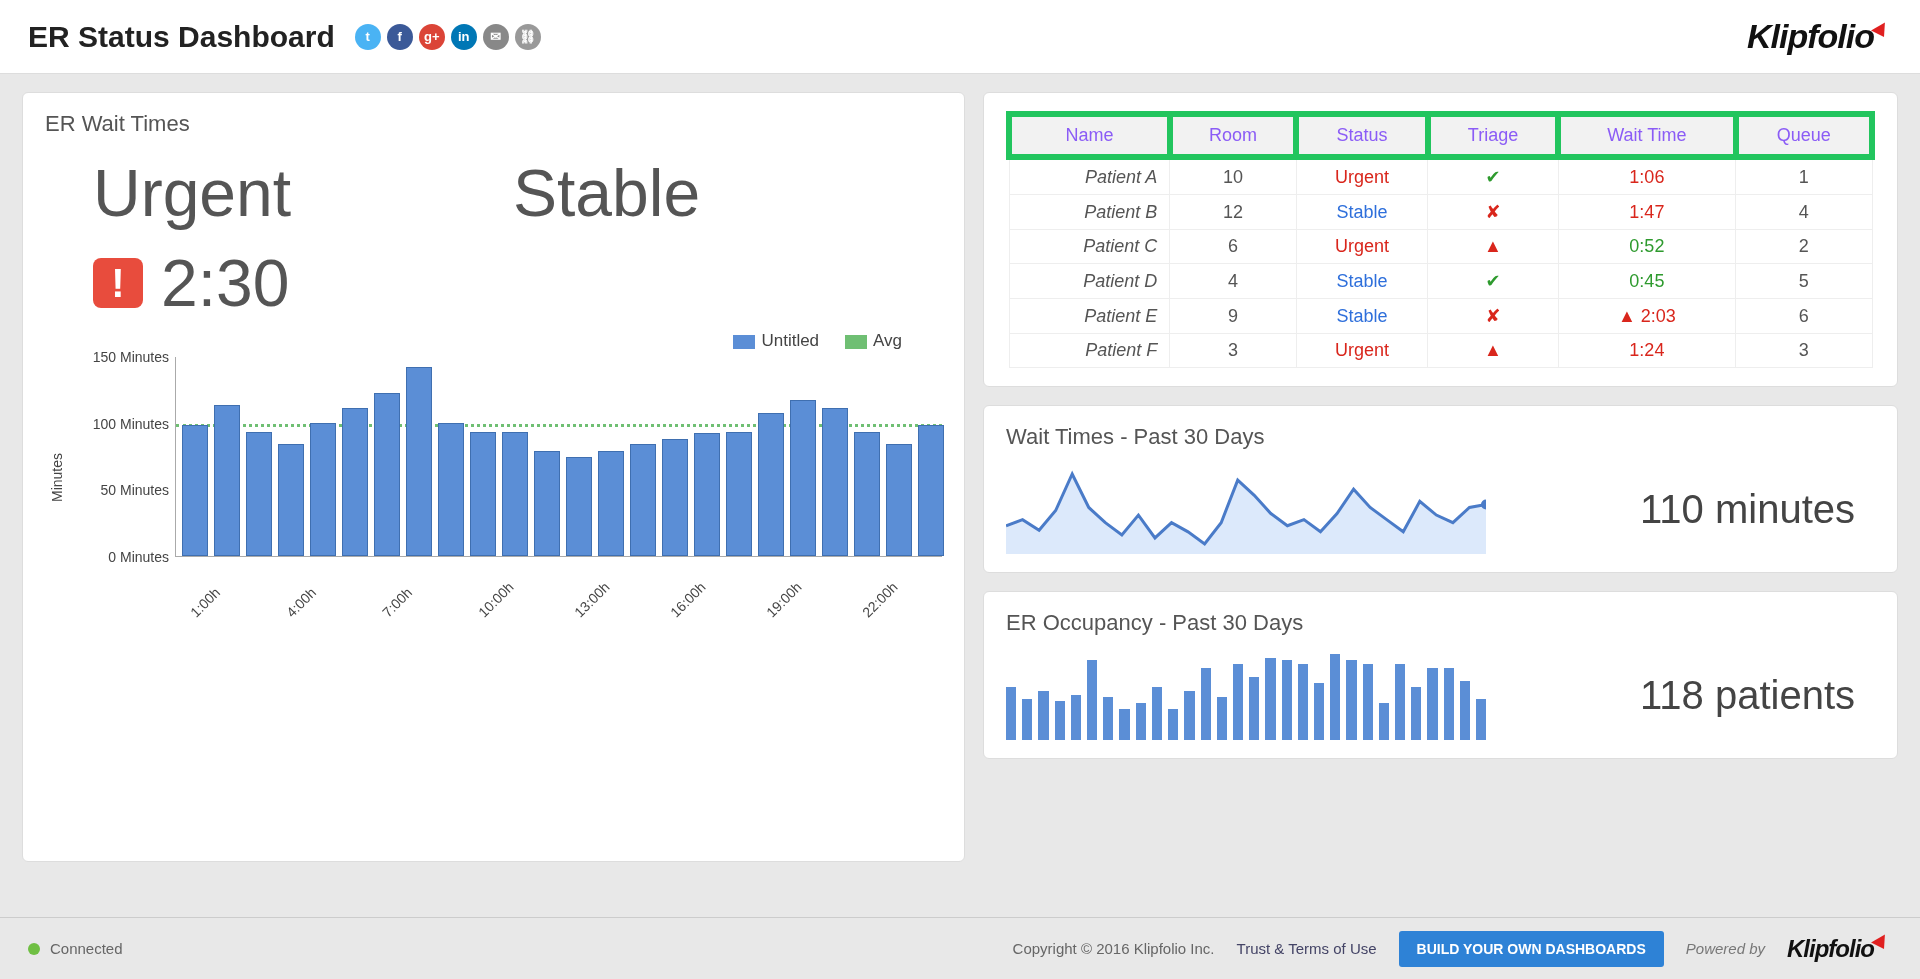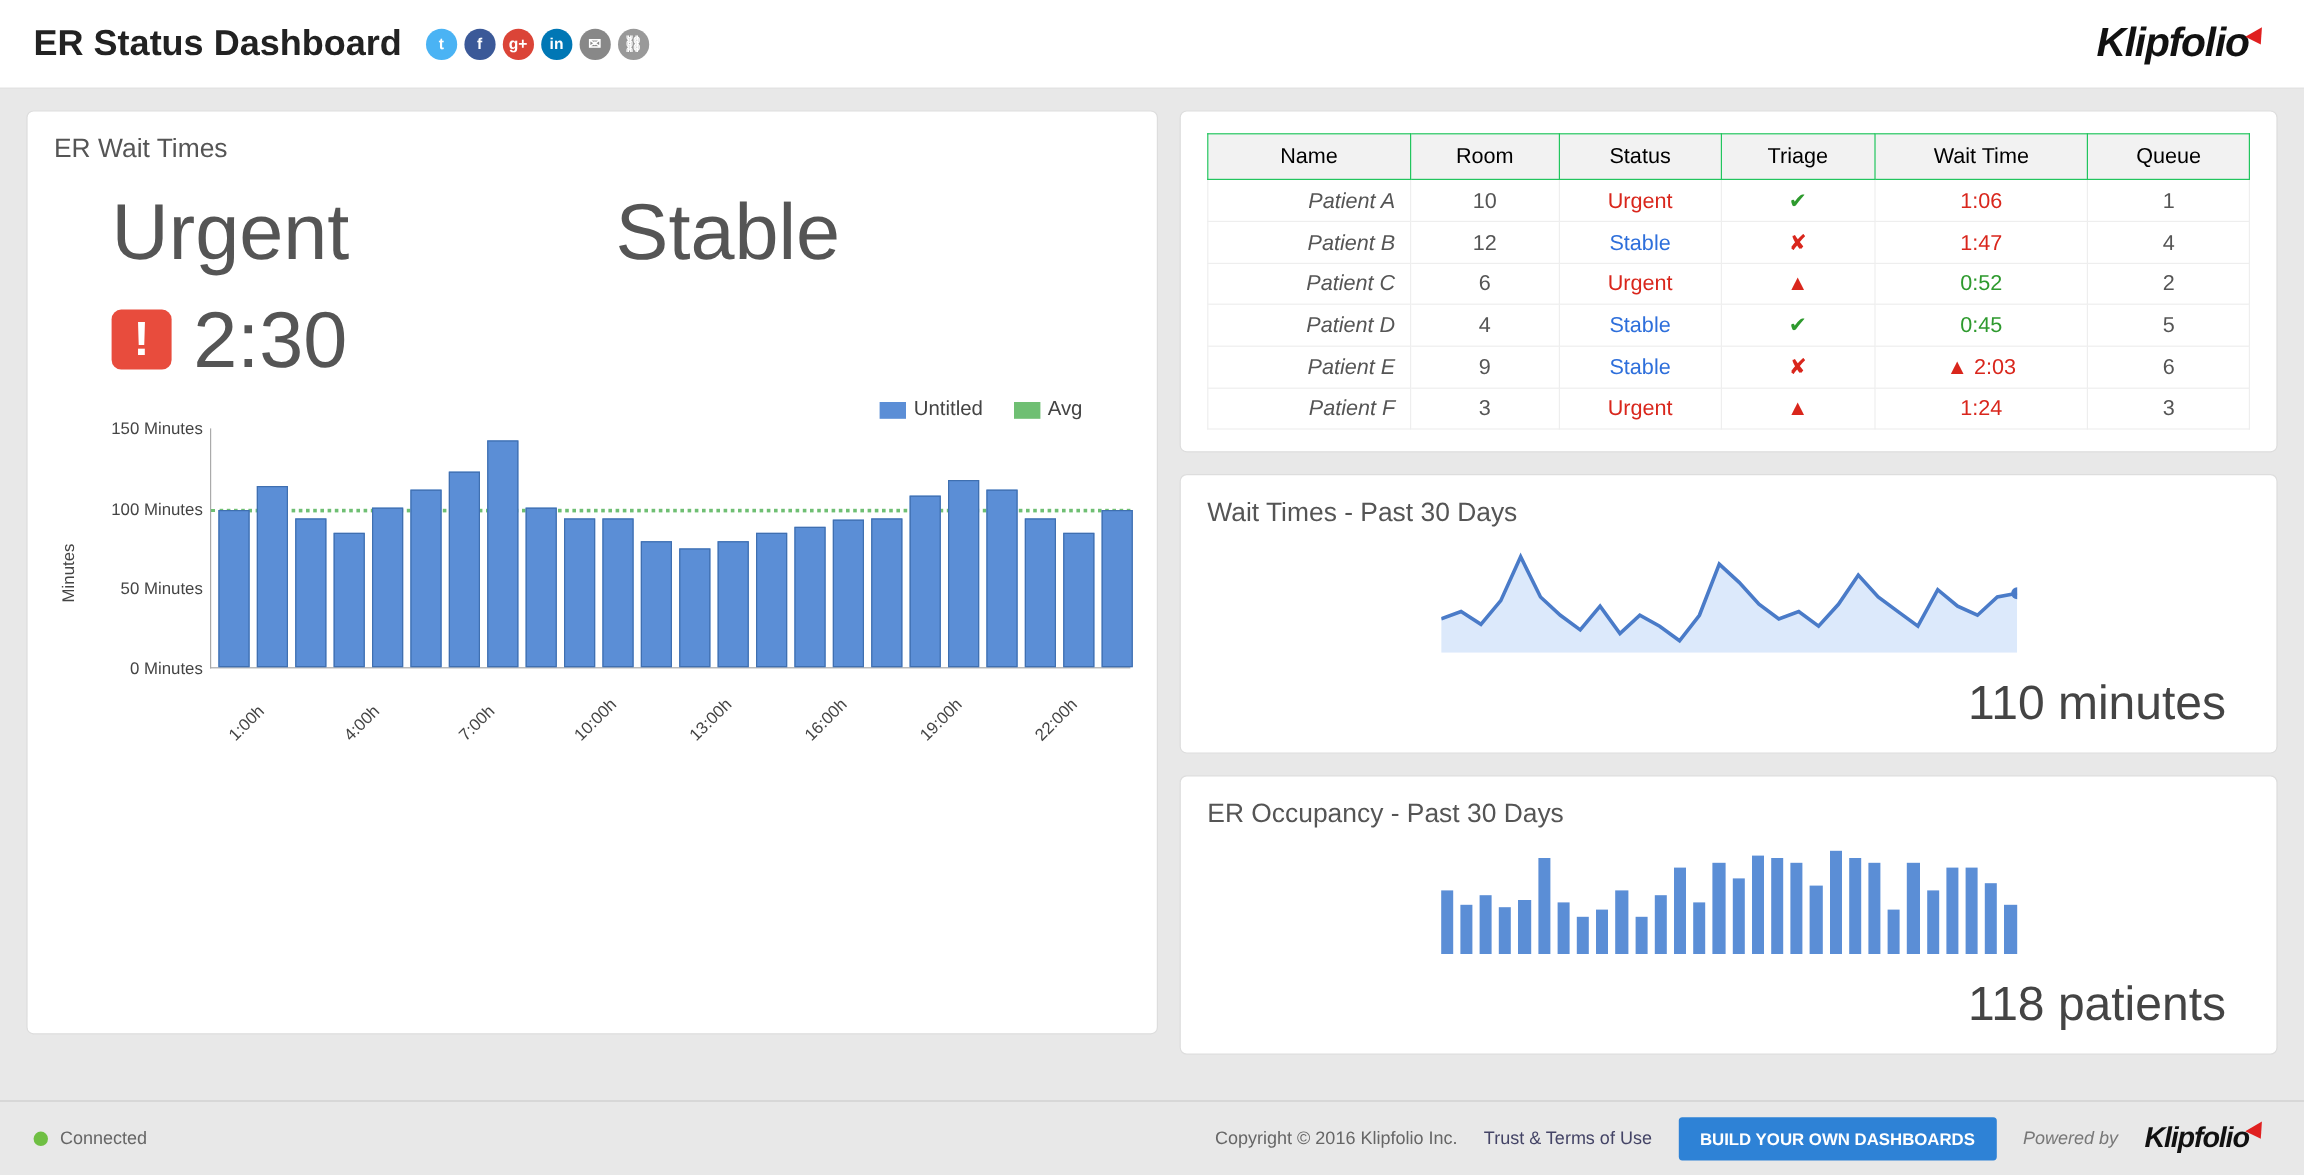--- a/index.html
+++ b/index.html
@@ -92,28 +92,28 @@
   .ylab{ writing-mode:vertical-rl; transform:rotate(180deg); font-size:14px;color:#444; text-align:center; padding-right:4px;}
   .yaxis{ width:110px; position:relative; }
   .yaxis div{ position:absolute; right:6px; font-size:14px; color:#444; transform:translateY(-50%);}
   .bars{ flex:1; position:relative; border-left:1px solid #aaa; border-bottom:1px solid #aaa; }
   .avg-line{ position:absolute; left:0; right:0; border-top:3px dotted #6fbf73; }
   .bar{ position:absolute; bottom:0; width:26px; background:#5b8ed6; border:1px solid #3f6fb0;}
   .xlabels{ margin-left:128px; height:60px; position:relative; font-size:14px;color:#444; }
   .xlabels span{ position:absolute; transform:rotate(-45deg); transform-origin:left top; }
   
   table { width:100%; border-collapse:collapse; font-size:18px; color:#555;}
-  thead th{ background:#f2f2f2; border:1px solid #22c55e; padding:8px 12px; font-weight:400; color:#000000;}
+  thead th{ background:#f2f2f2; border:6px solid #22c55e; padding:8px 12px; font-weight:400; color:#8b5cf6;}
   tbody td{ border:1px solid #eee; padding:6px 12px; text-align:center;}
   tbody td:first-child{ text-align:right;font-style:italic;}
   .st-urgent{ color:#d9261c;}
   .st-stable{ color:#2e6fdb;}
   .green{color:#2e9a2e;} .red{color:#d9261c;}
   
-  .spark-row{ display:flex; align-items:center; gap:20px;flex-direction:column;}
+  .spark-row{ display:flex; align-items:center; gap:20px;}
   .spark-svg{ width:480px; height:90px;}
   .big-num{ font-size:40px;color:#444; margin-left:auto; margin-right:20px;}
   .mini-bars{ display:flex; align-items:flex-end; gap:6px; width:480px; height:90px;}
   .mini-bars div{ width:12px; background:#5b8ed6;}
   
   .footer{
     position:absolute; bottom:0; left:0; right:0; height:62px;
     display:flex; align-items:center; padding:0 28px;
     background:#e8e8e8; border-top:1px solid #ccc;
     font-size:15px; color:#666;

